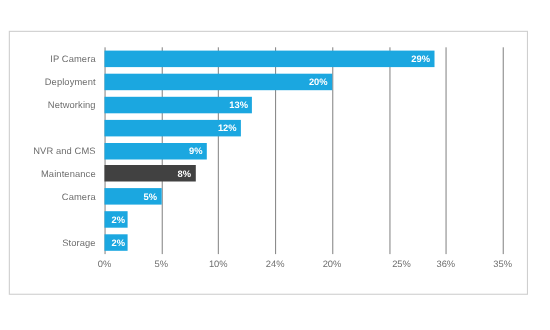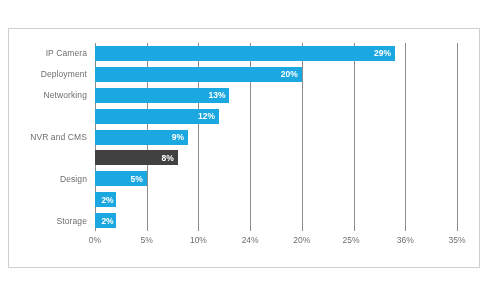--- a/index.html
+++ b/index.html
@@ -130,22 +130,25 @@
       </div>
       <div class="cat-row" style="top: 44.7222px;">
         <span class="cat-label">Networking</span>
       </div>
       <div class="cat-row" style="top: 23.8333px;">
         <span class="cat-label">Deployment</span>
       </div>
       <div class="cat-row" style="top: 86.5px;">
         <span class="cat-label">NVR and CMS</span>
       </div>
+      <div class="cat-row" style="top: 107.389px;">
+        <span class="cat-label">Maintenance</span>
+      </div>
       <div class="cat-row" style="top: 128.278px;">
-        <span class="cat-label">Design</span>
+        <span class="cat-label">Camera</span>
       </div>
       <div class="cat-row" style="top: 170.056px;">
         <span class="cat-label">Storage</span>
       </div>
     </div>
 
   <div id="plot-area">
     <div id="gridlines">
         <div class="gridline baseline" style="left: 0px;"></div>
         <div class="gridline" style="left: 51.7143px;"></div>
@@ -204,18 +207,18 @@
         </div>
       </div>
   </div>
 
   <div id="x-axis">
       <span class="tick-label" style="left: 0px;">0%</span>
       <span class="tick-label" style="left: 51.7143px;">5%</span>
       <span class="tick-label" style="left: 103.429px;">10%</span>
       <span class="tick-label" style="left: 155.143px;">24%</span>
       <span class="tick-label" style="left: 206.857px;">20%</span>
-      <span class="tick-label" style="left: 256px; text-align: right;">25%</span>
+      <span class="tick-label" style="left: 270px; text-align: right;">25%</span>
       <span class="tick-label" style="left: 310.286px;">36%</span>
       <span class="tick-label" style="left: 362px;">35%</span>
     </div>
 
 </div>
 
 </body></html>

